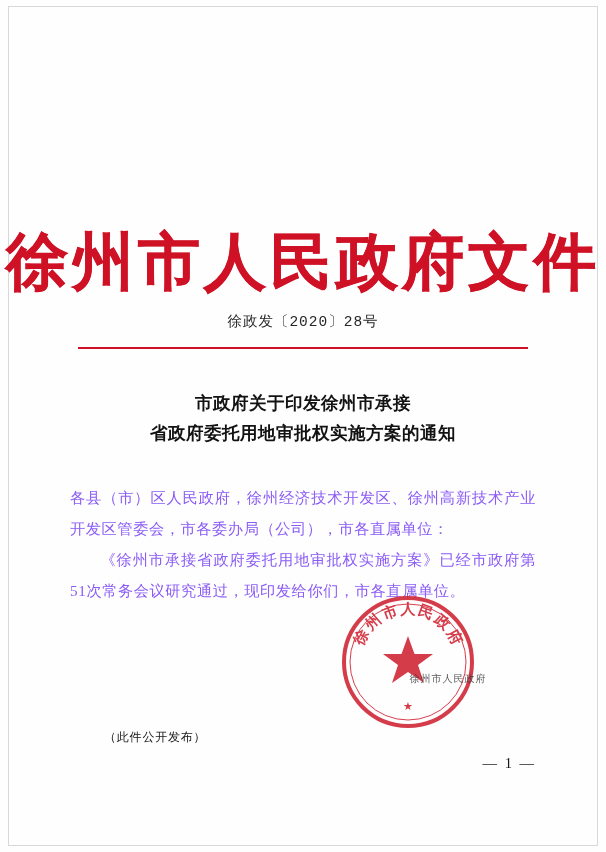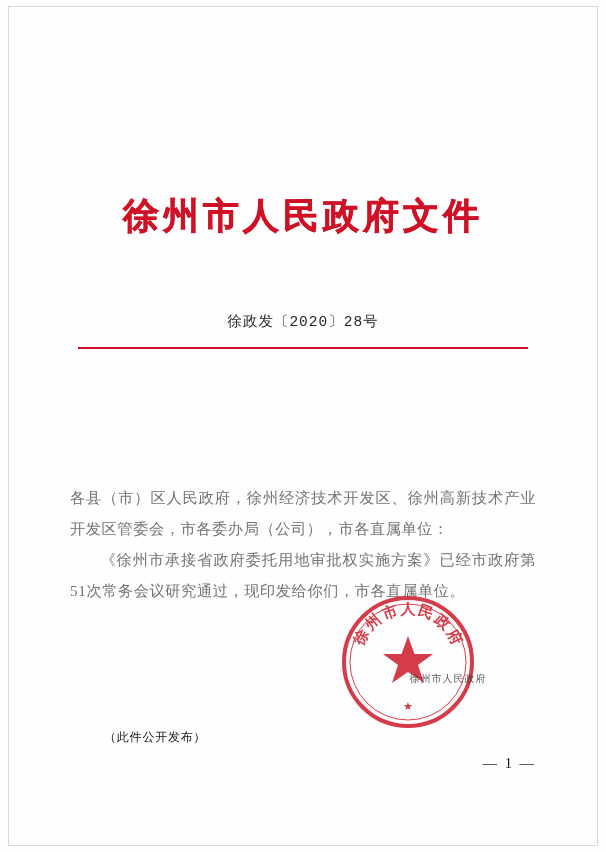--- a/index.html
+++ b/index.html
@@ -36,25 +36,26 @@
   .masthead {
     position: absolute;
     left: 0;
     top: 196px;
     width: 606px;
     text-align: center;
   }
   .masthead-title {
     font-family: "DejaVu Serif", "Liberation Serif", serif;
     font-weight: bold;
-    font-size: 36px;
+    font-size: 62px;
     letter-spacing: 4px;
     color: #cf1126;
     line-height: 1.1;
     white-space: nowrap;
+    margin-top: 32px;
     -webkit-text-stroke: 0.6px #cf1126;
   }
 
   .doc-number {
     position: absolute;
     left: 0;
     top: 312px;
     width: 606px;
     text-align: center;
     font-size: 14.5px;
@@ -89,21 +90,21 @@
 
   
   .body-text {
     position: absolute;
     left: 70px;
     top: 482px;
     width: 466px;
     font-size: 15.2px;
     line-height: 31px;
     letter-spacing: 0.6px;
-    color: #737373;
+    color: #8b5cf6;
     text-align: justify;
   }
   .body-text p {
     margin: 0;
   }
   .indent2 { text-indent: 2em; }
 
   
   .seal-wrap {
     position: absolute;
@@ -165,20 +166,24 @@
   <div class="page-border"></div>
 
   <div class="masthead">
     <div class="masthead-title">徐州市人民政府文件</div>
   </div>
 
   <div class="doc-number">徐政发〔2020〕28号</div>
 
   <div class="red-rule"></div>
 
+  <div class="doc-title">
+    <div>市政府关于印发徐州市承接</div>
+    <div>省政府委托用地审批权实施方案的通知</div>
+  </div>
 
   <div class="body-text">
     <p>各县（市）区人民政府，徐州经济技术开发区、徐州高新技术产业开发区管委会，市各委办局（公司），市各直属单位：</p>
     <p class="indent2">《徐州市承接省政府委托用地审批权实施方案》已经市政府第51次常务会议研究通过，现印发给你们，市各直属单位。</p>
   </div>
 
   <div class="seal-wrap">
     <svg class="seal" viewBox="0 0 140 140" xmlns="http://www.w3.org/2000/svg">
       <circle cx="70" cy="70" r="64" fill="none" stroke="#d02232" stroke-width="4"></circle>
       <circle cx="70" cy="70" r="58" fill="none" stroke="#d02232" stroke-width="1"></circle>

